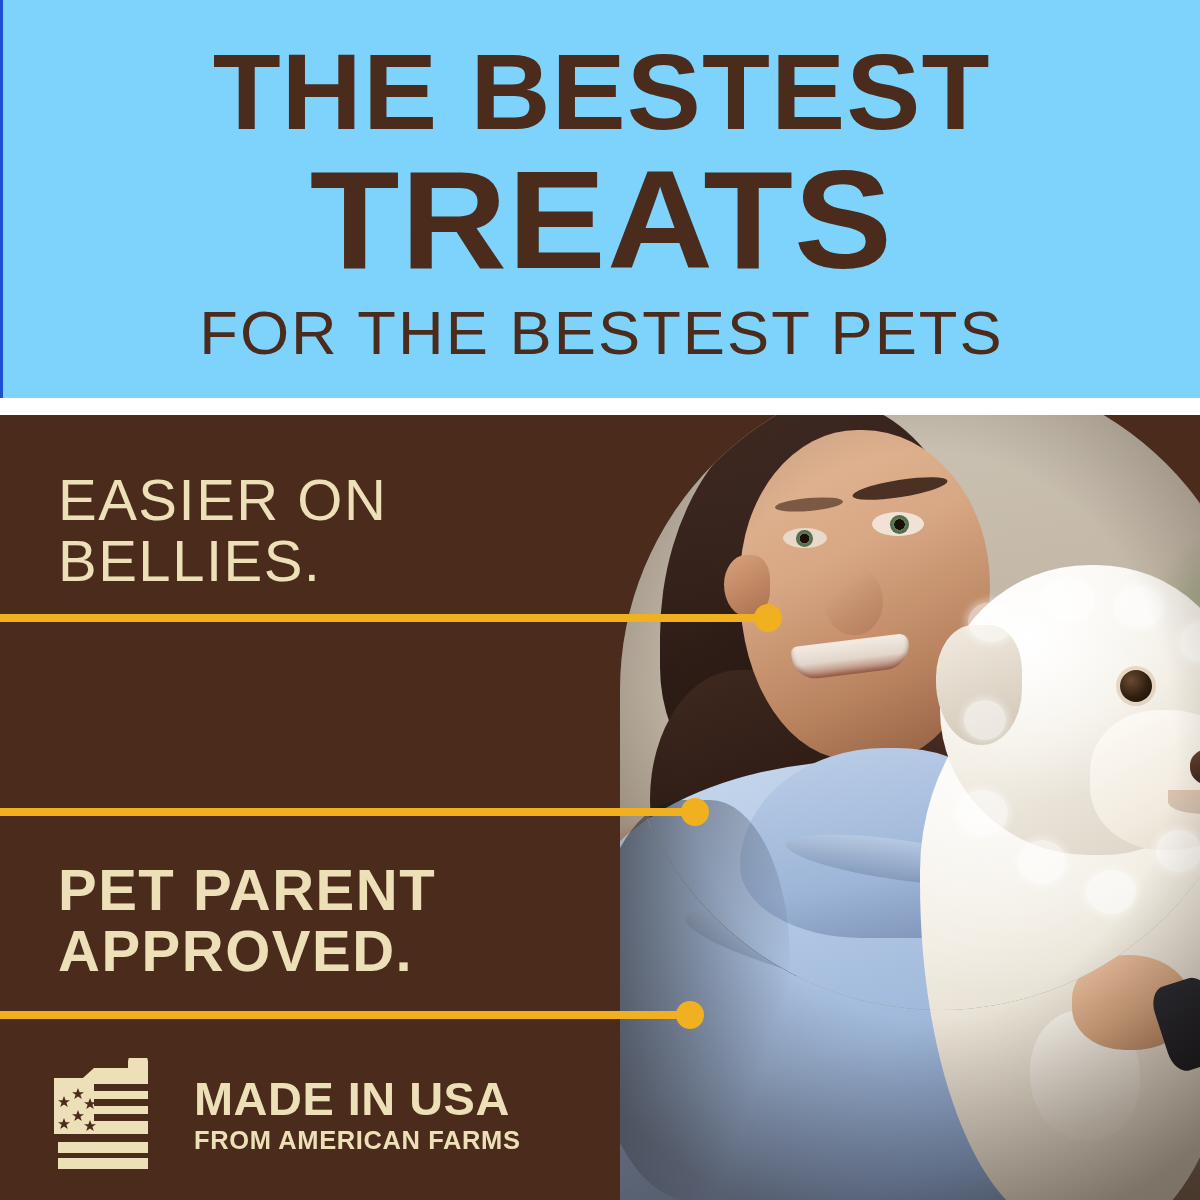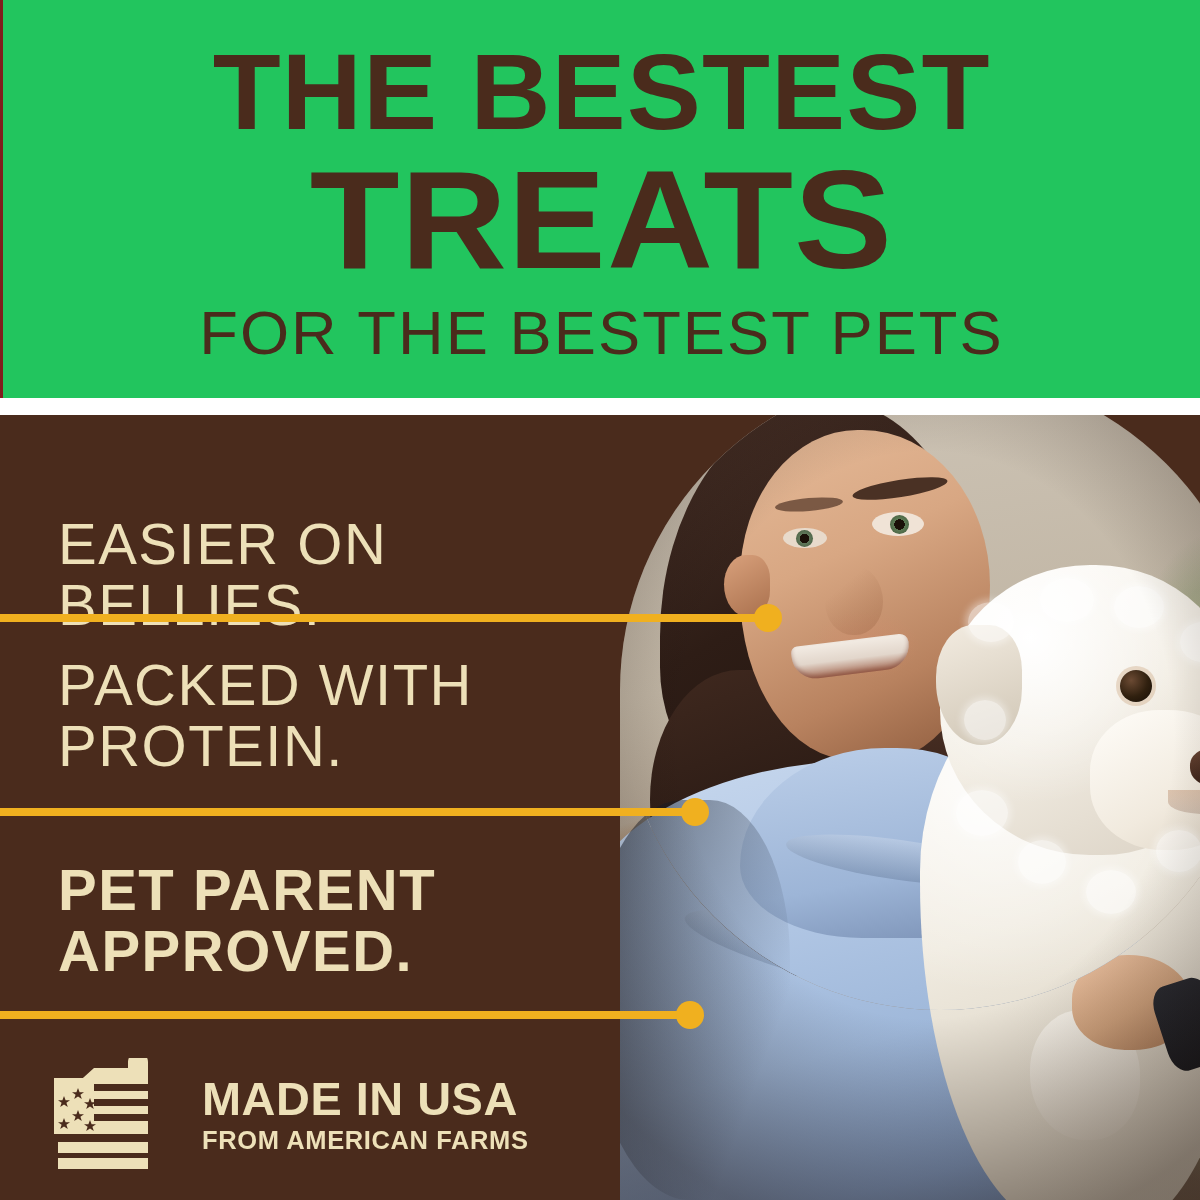--- a/index.html
+++ b/index.html
@@ -15,22 +15,22 @@
     width:1200px; height:1200px;
     background:#ffffff;
     overflow:hidden;
   }
 
   
   .header {
     position:absolute;
     left:0; top:0;
     width:1200px; height:398px;
-    background:#22c55e;
-    border-left:3px solid #7f1d1d;
+    background:#7dd3fc;
+    border-left:3px solid #1d4ed8;
     z-index:4;
     overflow:hidden;
   }
   .title-line1 {
     position:absolute;
     left:0; right:0; top:38px;
     text-align:center;
     font-family:"Liberation Sans Narrow","Liberation Sans",sans-serif;
     font-weight:bold;
     font-size:108px;
@@ -355,21 +355,21 @@
     left:58px;
     color:#EDE0B8;
     font-family:"Liberation Sans", sans-serif;
     font-size:58px;
     font-weight:normal;
     line-height:1.05;
     letter-spacing:1.5px;
     z-index:5;
     white-space:pre-line;
   }
-  #benefit-0 { top:470px;margin-top:44px; }
+  #benefit-0 { top:470px; }
   #benefit-1 { top:655px; }
   #benefit-2 { top:860px;font-weight:bold; }
 
   
   .sep {
     position:absolute;
     left:0;
     height:8px;
     background:#F0B01F;
     z-index:6;
@@ -384,21 +384,21 @@
   #sep-0 { top:614px; width:770px; }
   #sep-1 { top:808px; width:697px; }
   #sep-2 { top:1011px; width:692px; }
 
   
   .usa-badge {
     position:absolute;
     left:52px; top:1058px;
     display:flex;
     align-items:center;
-    gap:40px;
+    gap:32px;
     z-index:7;
   }
   .usa-icon { width:110px; height:112px; flex:0 0 auto; }
   .usa-text { display:flex; flex-direction:column; gap:6px; }
   .usa-main {
     font-family:"Liberation Sans Narrow","Liberation Sans",sans-serif;
     font-weight:bold;
     font-size:46px;
     line-height:1;
     letter-spacing:0.5px;
@@ -485,22 +485,20 @@
   <div class="white-gap"></div>
 
   <div class="header">
     <div class="title-line1">THE BESTEST</div>
     <div class="title-line2">TREATS</div>
     <div class="subtitle">FOR THE BESTEST PETS</div>
   </div>
 
   <div class="benefit" id="benefit-0">EASIER ON
 BELLIES.</div>
-  <div class="benefit" id="benefit-1">PACKED WITH
-PROTEIN.</div>
   <div class="benefit" id="benefit-2">PET PARENT
 APPROVED.</div>
 
   <div class="sep" id="sep-0">
     <span class="dot"></span>
   </div>
   <div class="sep" id="sep-1">
     <span class="dot"></span>
   </div>
   <div class="sep" id="sep-2">

